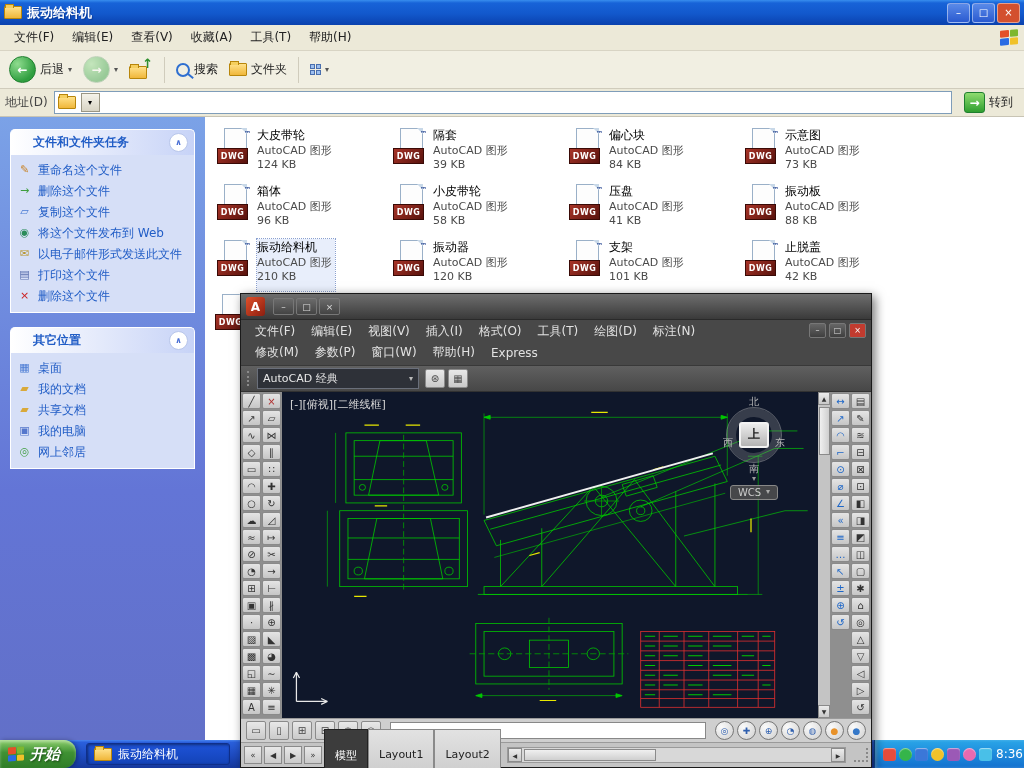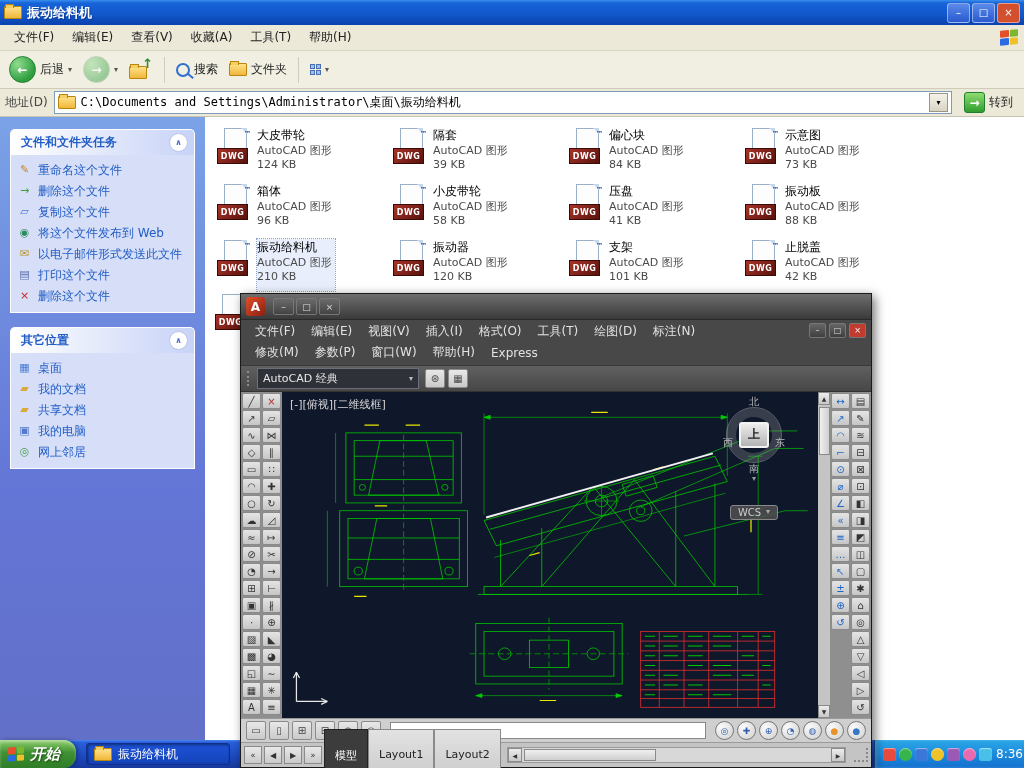--- a/index.html
+++ b/index.html
@@ -45,21 +45,21 @@
   .addr-text{flex:1;font-family:"DejaVu Sans Mono","Liberation Mono",monospace;font-size:12px;color:#000;white-space:nowrap;overflow:hidden;}
   .addr-drop{width:17px;height:17px;background:linear-gradient(#f5f3ea,#d8d4c4);border:1px solid #9a9684;display:grid;place-items:center;font-size:8px;}
   .go-btn{display:flex;align-items:center;gap:4px;padding:0 6px;}
   .go-icon{width:19px;height:19px;border-radius:3px;background:linear-gradient(#8fdc6f,#2f9e2f);border:1px solid #1f7f2f;color:#fff;font-weight:bold;display:grid;place-items:center;font-size:12px;}
 
   .main{flex:1;display:flex;min-height:0;}
   .sidebar{width:205px;flex:none;background:linear-gradient(180deg,#7ba2e7,#6375d6 60%,#6270c8);padding:12px 10px;box-sizing:border-box;}
   .panel{margin-bottom:14px;}
   .panel-header{height:25px;border:1px solid #fff;border-bottom:none;border-radius:5px 5px 0 0;
     background:linear-gradient(90deg,#ffffff,#c7d3f7);display:flex;align-items:center;justify-content:space-between;
-    padding:0 6px 0 10px;color:#215dc6;font-weight:bold;}
+    padding:0 6px 0 22px;color:#215dc6;font-weight:bold;}
   .panel-header.solo{border-bottom:1px solid #fff;border-radius:5px;}
   .chevron{width:17px;height:17px;border-radius:50%;background:#fff;border:1px solid #b8c6ea;color:#4a6fd4;
     display:grid;place-items:center;font-size:8px;font-weight:bold;}
   .panel-body{background:#d6dff7;border:1px solid #fff;border-top:none;padding:8px 6px;display:flex;flex-direction:column;gap:6px;}
   .task-item{display:flex;gap:6px;align-items:flex-start;color:#215dc6;line-height:1.25;cursor:pointer;}
   .ti-icon{width:15px;flex:none;text-align:center;font-size:11px;line-height:1.2;}
 
   .filearea{flex:1;background:#fff;position:relative;padding:8px 0 0 10px;box-sizing:border-box;overflow:hidden;}
   .tiles{display:flex;flex-wrap:wrap;width:710px;}
   .tile{width:176px;height:56px;display:flex;gap:6px;padding:2px;box-sizing:border-box;}
@@ -109,21 +109,21 @@
   .ac-canvas svg{position:absolute;inset:0;width:100%;height:100%;}
   .vp-label{position:absolute;left:8px;top:5px;color:#d8d8d8;font-size:11px;}
   .vc-wrap{position:absolute;top:4px;right:28px;width:72px;display:flex;flex-direction:column;align-items:center;
     color:#b8b8b8;font-size:10px;line-height:1.1;gap:1px;}
   .vc-ring{width:54px;height:54px;border-radius:50%;border:9px solid rgba(160,160,160,.28);outline:1px solid rgba(190,190,190,.45);
     display:grid;place-items:center;box-sizing:border-box;position:relative;}
   .vc-center{width:26px;height:22px;border-radius:3px;background:linear-gradient(#ececec,#b4b4b4);border:2px solid #f2f2f2;
     color:#222;font-weight:bold;font-size:12px;display:grid;place-items:center;}
   .vc-w{position:absolute;left:-13px;top:20px;}
   .vc-e{position:absolute;right:-13px;top:20px;}
-  .wcs{margin-top:20px;background:rgba(80,80,80,.85);border:1px solid #888;border-radius:3px;color:#ccc;
+  .wcs{margin-top:0;background:rgba(80,80,80,.85);border:1px solid #888;border-radius:3px;color:#ccc;
     padding:1px 7px;display:inline-flex;gap:5px;align-items:center;font-size:10px;}
 
   .ac-vscroll{width:12px;flex:none;background:#c4c4c4;display:flex;flex-direction:column;}
   .sc-btn{height:13px;background:linear-gradient(#ececec,#c8c8c8);border:1px solid #8a8a8a;display:grid;place-items:center;
     font-size:6px;color:#333;box-sizing:border-box;}
   .sc-track{flex:1;position:relative;}
   .sc-thumb{position:absolute;left:1px;top:2px;width:9px;height:46px;background:linear-gradient(90deg,#f0f0f0,#cfcfcf);border:1px solid #8a8a8a;}
 
   .ac-strip{height:23px;flex:none;display:flex;align-items:center;gap:3px;padding:0 5px;background:#cfcfcf;border-top:1px solid #9a9a9a;}
   .strip-btn{width:18px;height:17px;background:linear-gradient(#e8e8e8,#cacaca);border:1px solid #8a8a8a;border-radius:2px;
@@ -241,21 +241,20 @@
             <span></span>
           </span>
         <span class="caret">▾</span>
       </div>
     </div>
 
     <div class="addressbar">
       <span class="addr-label">地址(D)</span>
       <div class="addr-box">
         <span class="cssfolder"></span>
-        <span class="addr-text">C:\Documents and Settings\Administrator\桌面\振动给料机</span>
         <span class="addr-drop">▾</span>
       </div>
       <div class="go-btn">
         <span class="go-icon">→</span>
         <span class="tb-label">转到</span>
       </div>
     </div>
 
     <div class="main">
       <div class="sidebar">

